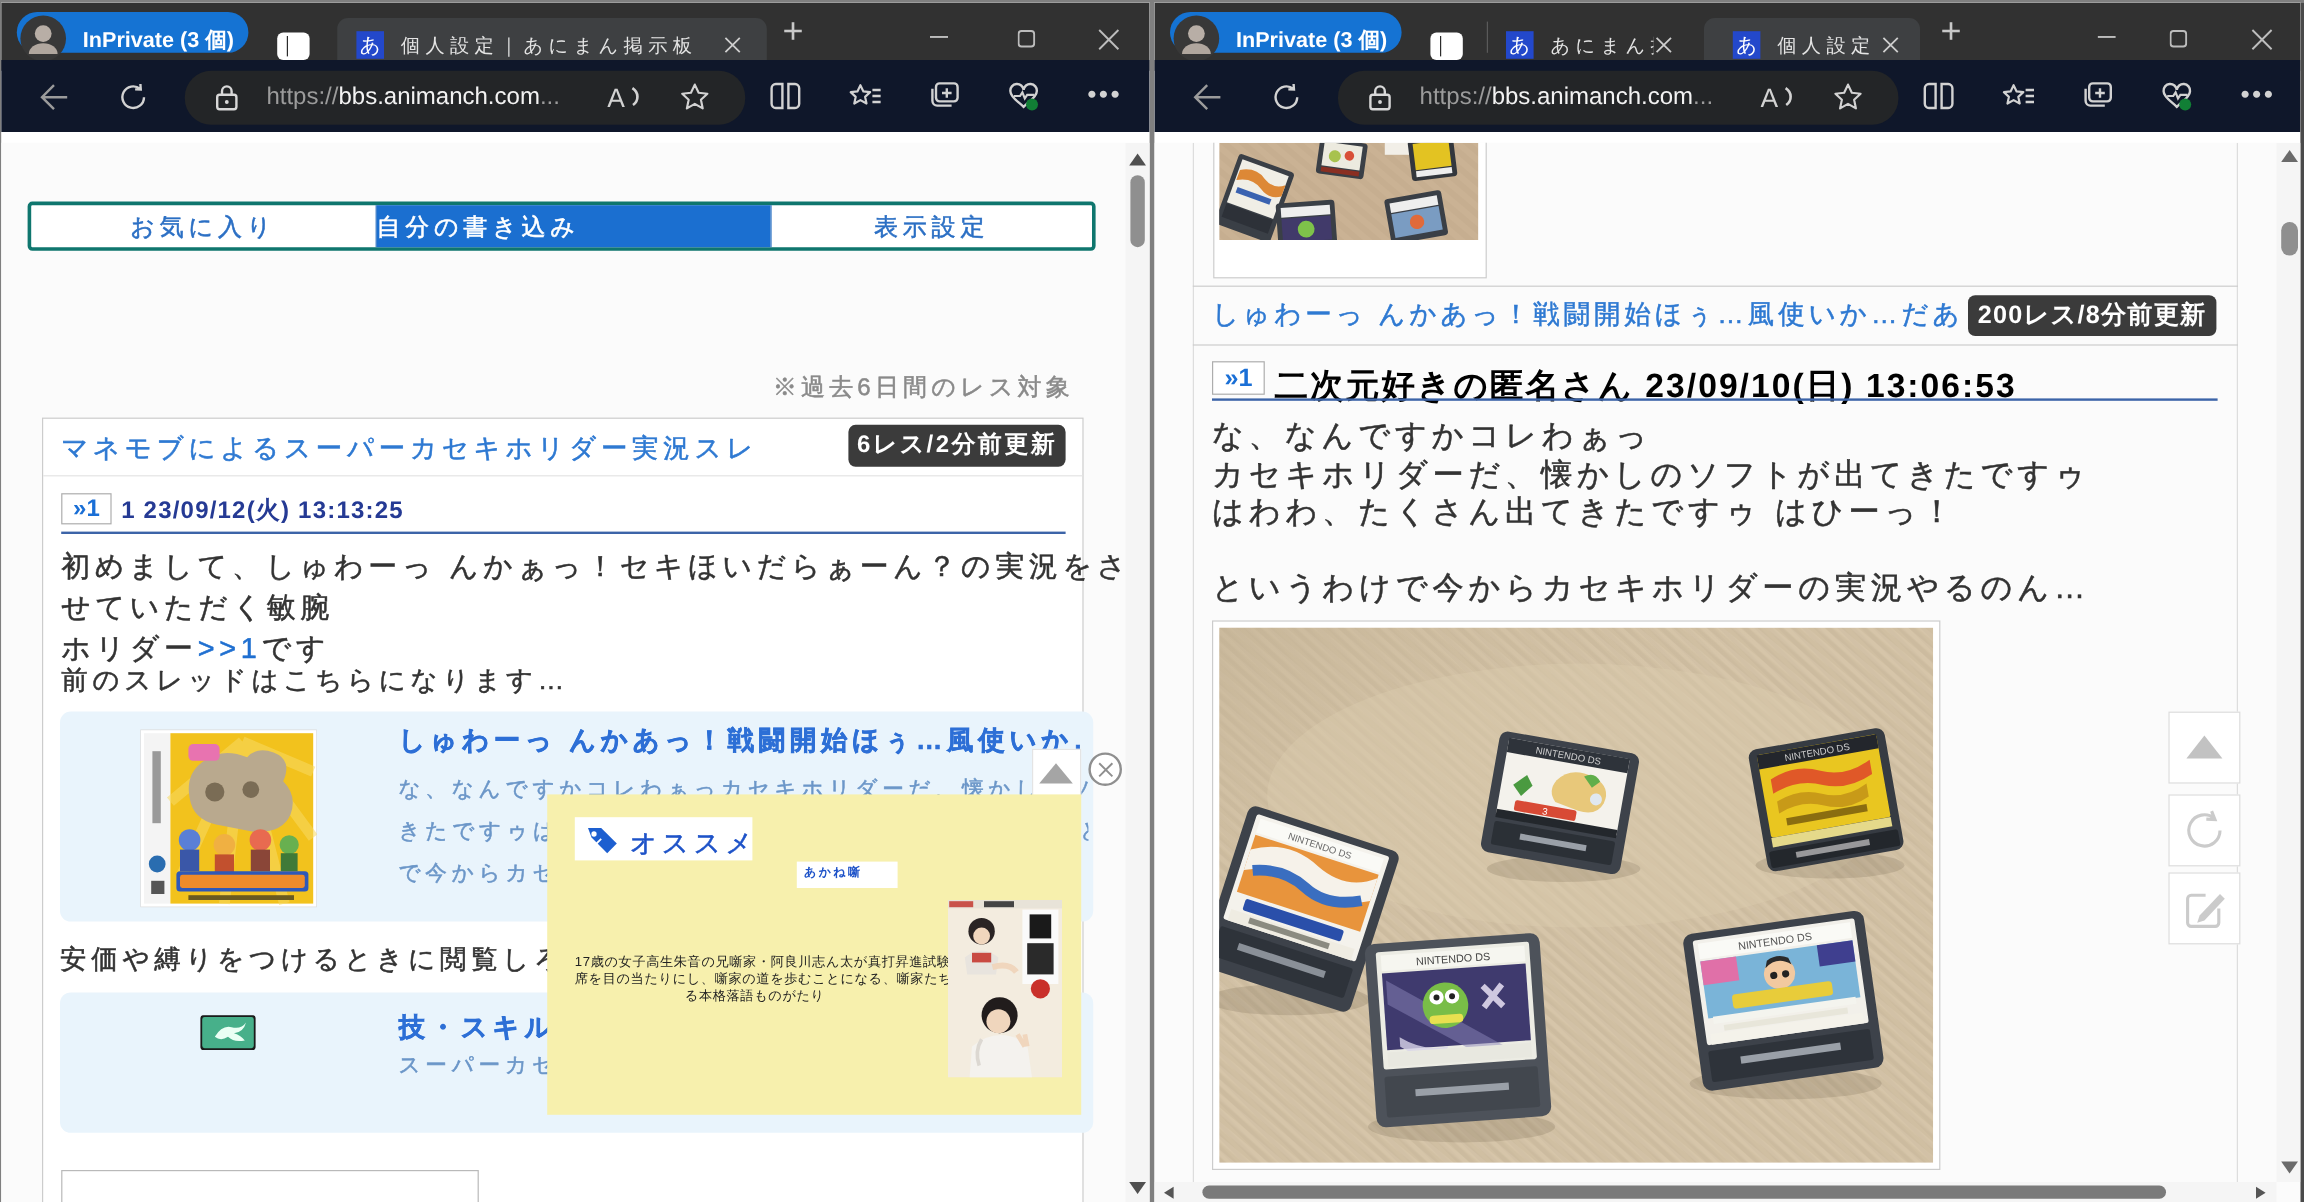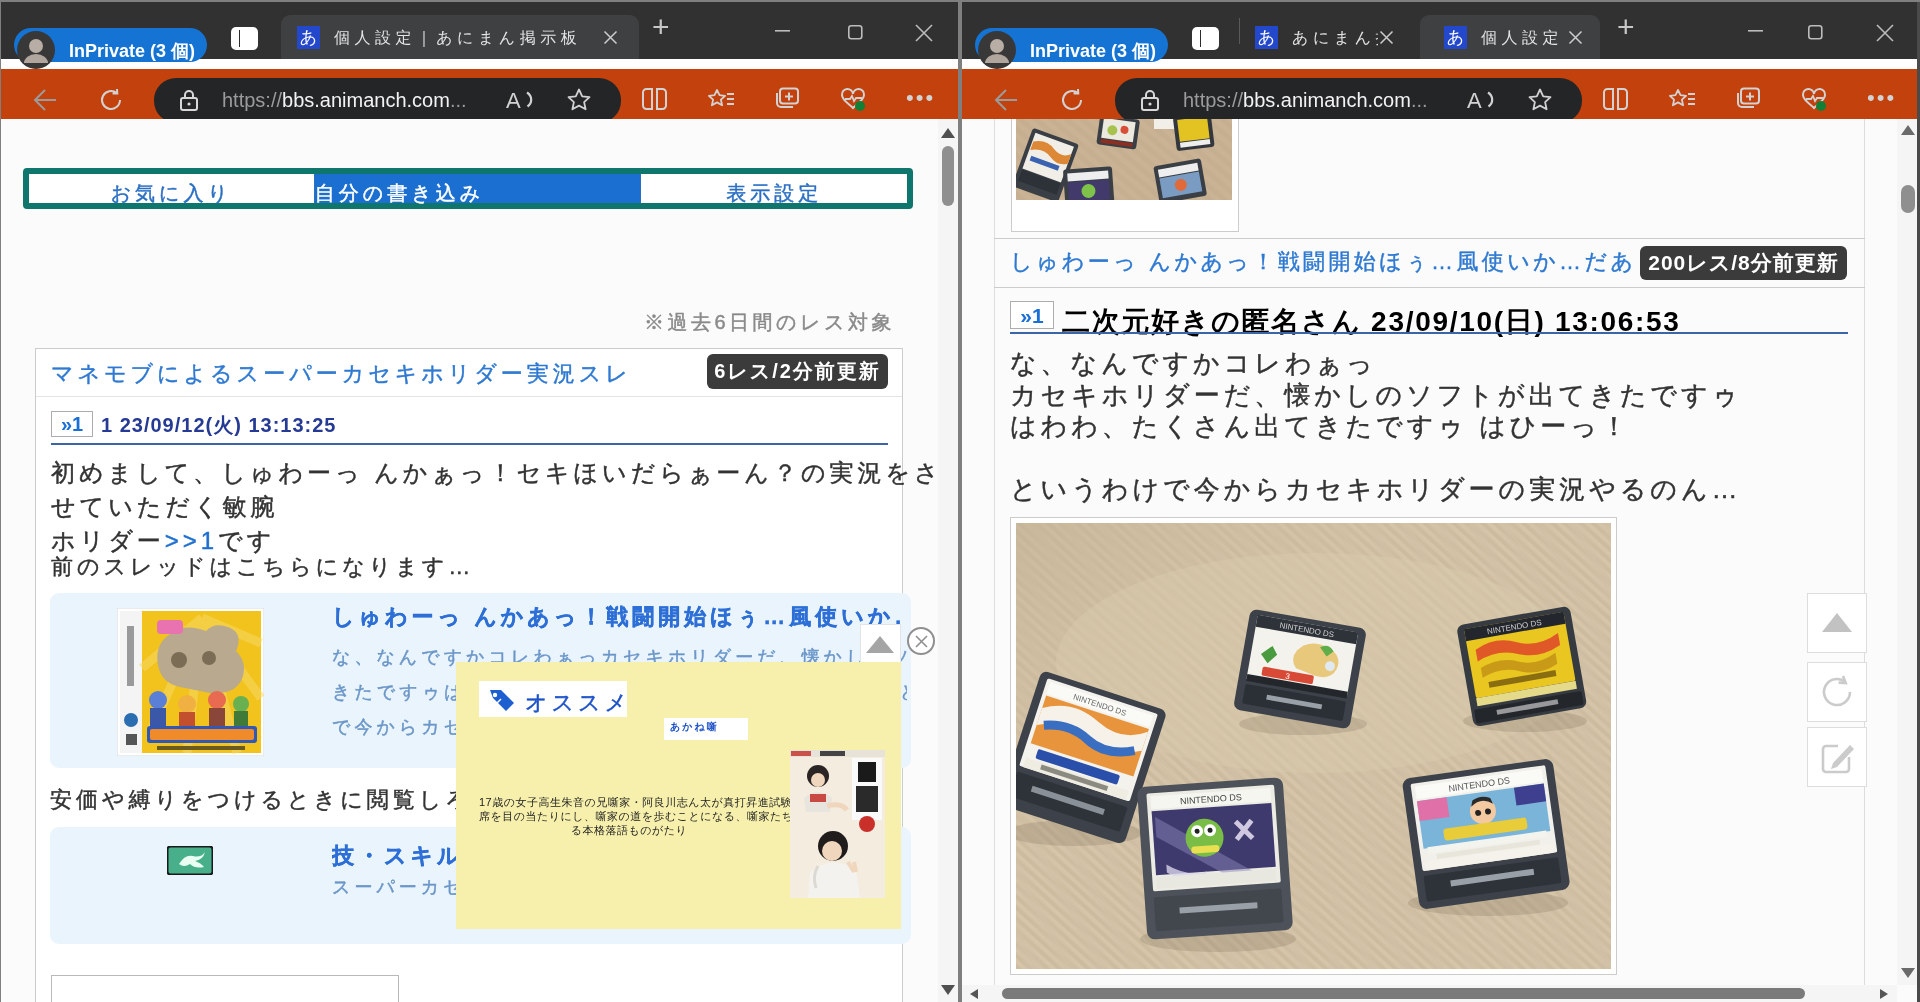--- a/index.html
+++ b/index.html
@@ -1,21 +1,21 @@
 <!DOCTYPE html>
 <html><head><meta charset="utf-8"><style>
 *{margin:0;padding:0;box-sizing:border-box}
 html,body{width:1920px;height:1002px;overflow:hidden;background:#7f7f7f;font-family:"Liberation Sans",sans-serif}
 .win{position:absolute;top:2px;height:1000px;background:#fff;overflow:hidden}
 #winL{left:1px;width:957px}
 #winR{left:962px;width:958px;border-right:3px solid #4a4a4a}
 .tabstrip{position:absolute;left:0;top:0;width:100%;height:57px;background:#313131}
-.toolbar{position:absolute;left:0;top:67px;width:100%;height:60px;background:#c2410c}
+.toolbar{position:absolute;left:0;top:48px;width:100%;height:60px;background:#0f172a}
 .page{position:absolute;left:0;top:117px;width:100%;height:883px;background:#fbfbfb;overflow:hidden}
-.pill{position:absolute;left:13px;top:26px;width:193px;height:34px;border-radius:22px;background:#1573d3}
+.pill{position:absolute;left:13px;top:8px;width:193px;height:34px;border-radius:22px;background:#1573d3}
 .pill .av{position:absolute;left:3px;top:2.5px;width:38px;height:38px;border-radius:50%;background:#383838}
 .pill .txt{position:absolute;left:55px;top:11px;color:#fff;font-size:18px;font-weight:bold;white-space:nowrap}
 .vtabs{position:absolute;top:25px;width:27px;height:23px;border-radius:5px;background:#fff}
 .vtabs i{position:absolute;left:8px;top:3px;width:1px;height:17px;background:#2b2b2b}
 .tab{position:absolute;top:13px;height:44px;background:#3e4042;border-radius:9px 9px 0 0}
 .tab .fav,.itab .fav{position:absolute;top:11px;width:23px;height:23px;background:#2348cb;color:#fff;font-size:17px;text-align:center;line-height:23px}
 .tab .ttl{position:absolute;top:13px;font-size:16px;color:#e4e4e4;white-space:nowrap;overflow:hidden;letter-spacing:4.5px}
 .xx{position:absolute;font-size:19px;color:#c9c9c9}
 .itab{position:absolute;top:13px;height:44px}
 .plus{position:absolute;color:#c8c8c8;font-size:30px;font-weight:400}
@@ -119,21 +119,21 @@
         <svg width="28" height="26">
           <path d="M14 21 C10 17 3 13 3 8 a5.5 5.5 0 0 1 11-1 a5.5 5.5 0 0 1 11 1 c0 5 -7 9 -11 13 z" fill="none" stroke="#d2d2d2" stroke-width="2"></path>
           <path d="M6 12 h5 l2-3 2 5 2-3 h6" stroke="#d2d2d2" stroke-width="1.8" fill="none"></path>
           <circle cx="21" cy="19" r="5" fill="#117f35"></circle>
         </svg>
       </div>
   <div class="ico" style="left:905px;top:16px;font-size:22px;color:#d2d2d2;letter-spacing:2px">•••</div>
  </div>
  <div class="page" id="pageL">
 
-  <div style="position:absolute;left:22px;top:49px;width:890px;height:41px;border:6px solid #0f766e;border-radius:4px;background:#fff;display:flex">
+  <div style="position:absolute;left:22px;top:49px;width:890px;height:41px;border:3px solid #0f766e;border-radius:4px;background:#fff;display:flex">
     <div style="flex:1.04;border-right:1px solid #2a6fc0;color:#2b6fc4;font-size:20px;text-align:center;line-height:39px" class="cjk">お気に入り</div>
     <div style="flex:1.19;background:#1b6fd0;color:#fff;font-size:20px;line-height:39px" class="cjk">自分の書き込み</div>
     <div style="flex:0.97;border-left:1px solid #2a6fc0;color:#2b6fc4;font-size:20px;text-align:center;line-height:39px" class="cjk">表示設定</div>
   </div>
 
   <div style="position:absolute;left:34px;top:190px;width:860px;text-align:right;color:#8a8a8a;font-size:20px;letter-spacing:3.5px" class="cjk">※過去6日間のレス対象</div>
 
   <div style="position:absolute;left:34px;top:229px;width:868px;height:780px;border:1px solid #ccc;background:#fff"></div>
   <div style="position:absolute;left:50px;top:240px;font-size:22px;color:#2e79d2" class="cjk">マネモブによるスーパーカセキホリダー実況スレ</div>
   <div class="badge" style="left:706px;top:235px;width:181px;height:35px;font-size:20px;line-height:35px;letter-spacing:2px">6レス/2分前更新</div>

